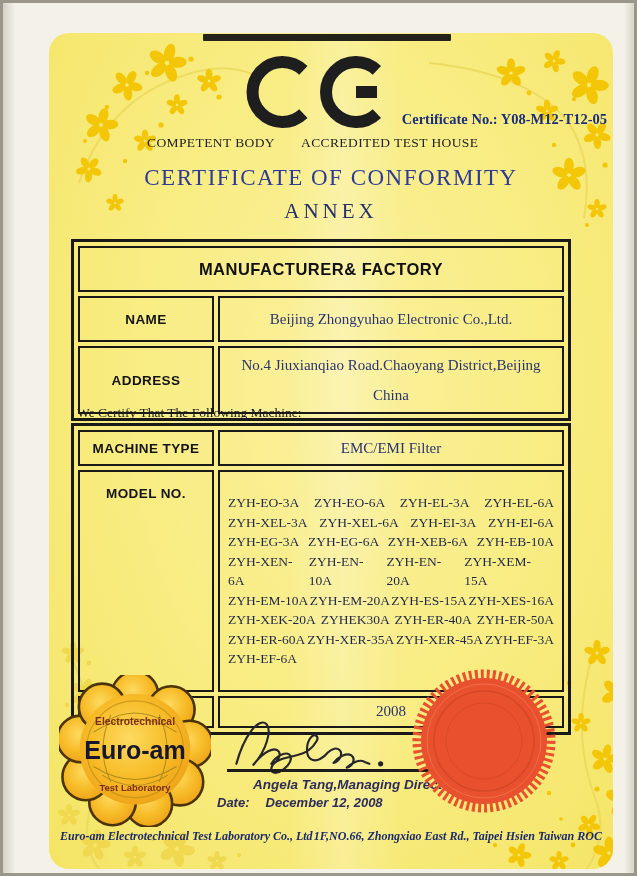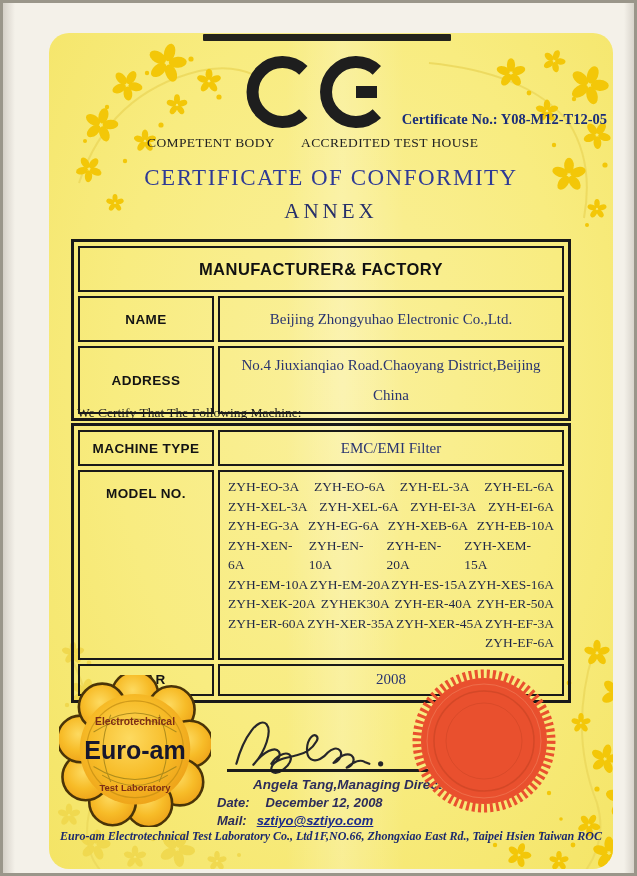--- a/index.html
+++ b/index.html
@@ -34,25 +34,25 @@
   .t2{left:22px;top:390px;}
   td.lbl{width:136px;text-align:center;font-family:"Liberation Sans",sans-serif;font-weight:bold;
     font-size:13.5px;letter-spacing:.4px;color:#141414;}
   td.hdr{text-align:center;height:38px;font-family:"Liberation Sans",sans-serif;font-weight:bold;
     font-size:16.5px;letter-spacing:.5px;color:#111;}
   td.val{text-align:center;font-size:15px;color:#2a3570;}
   .t1 td{height:46px;}
   .t1 tr.addr td{height:62px;margin-left:24px;}
   .addr-val div{line-height:30px;}
   .t2 td.mt{height:36px;}
-  .t2 td.modelcell{height:146px;vertical-align:top;padding:5px 8px;margin-left:13px;}
+  .t2 td.modelcell{height:146px;vertical-align:top;padding:21px 8px;margin-left:13px;}
   .t2 td.model-lbl{vertical-align:top;padding-top:14px;}
   .t2 td.yr{height:32px;}
   .model-line{display:flex;justify-content:space-between;font-size:13.5px;color:#1f2747;line-height:19.5px;}
-  .model-line.single{justify-content:flex-end;}
+  .model-line.single{justify-content:flex-start;}
 
   .certify{left:28px;top:372px;font-size:13.5px;color:#1d1d1d;}
 
   .badge{left:10px;top:642px;width:152px;height:152px;}
   .sig-svg{left:172px;top:678px;width:225px;height:66px;}
   .sig-line{left:178px;top:736px;width:226px;height:3px;background:#1c1c1c;}
   .sigblock{font-family:"Liberation Sans",sans-serif;font-weight:bold;font-style:italic;color:#2c2c5a;white-space:nowrap;}
   .signatory{left:168px;top:744px;font-size:13.5px;margin-left:36px;}
   .daterow{left:168px;top:762px;font-size:13px;display:flex;gap:16px;}
   .mailrow{left:168px;top:780px;font-size:13px;display:flex;gap:10px;}
@@ -310,24 +310,20 @@
         </g>
       </svg>
     </div>
     <div class="z sig-line"></div>
 
     <div class="z sigblock signatory">Angela Tang,Managing Director</div>
     <div class="z sigblock daterow">
       <span>Date:</span>
       <span>December 12, 2008</span>
     </div>
-    <div class="z sigblock mailrow">
-      <span>Mail:</span>
-      <span class="mailval">sztiyo@sztiyo.com</span>
-    </div>
 
     <div class="z seal">
       <svg width="150" height="150" viewBox="0 0 150 150">
         <circle cx="75" cy="75" r="67" fill="none" stroke="#e9502e" stroke-width="9" stroke-dasharray="3 3"></circle>
         <circle cx="75" cy="75" r="63" fill="#e9502e"></circle>
         <circle cx="75" cy="75" r="57" fill="none" stroke="#f07a57" stroke-width="1" opacity="0.7"></circle>
         <circle cx="75" cy="75" r="50" fill="none" stroke="#b53d1d" stroke-width="1.5" opacity="0.4"></circle>
         <circle cx="75" cy="75" r="38" fill="none" stroke="#b53d1d" stroke-width="1" opacity="0.3"></circle>
       </svg>
     </div>

